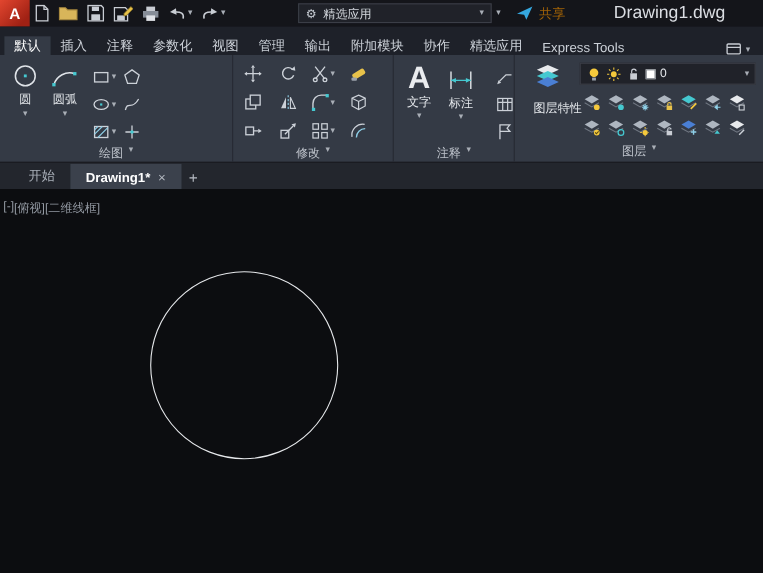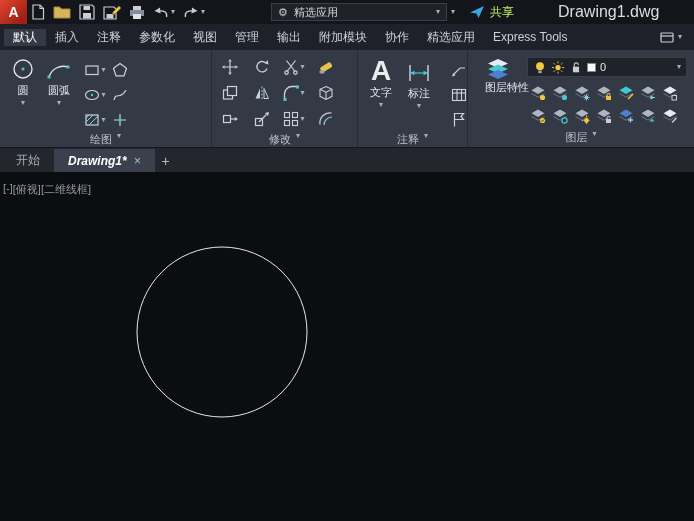--- a/index.html
+++ b/index.html
@@ -9,25 +9,25 @@
 
   
   .titlebar { height:24px; background:#14151a; display:flex; align-items:center; }
   .logo { width:27px; height:24px; background:linear-gradient(135deg,#e2462f 0%,#a02114 80%); display:flex; align-items:center; justify-content:center; font-weight:bold; color:#fff; font-size:14px; cursor:pointer; flex:none; }
   .tbbtn { background:none; border:none; height:24px; padding:0 4px; display:flex; align-items:center; gap:2px; cursor:pointer; flex:none; }
   .caret { font-size:8px; color:#a9aeb6; line-height:1; }
   .workspace { margin-left:62px; height:18px; background:#202229; border:1px solid #3b3e47; display:flex; align-items:center; gap:6px; padding:0 6px; width:176px; cursor:pointer; flex:none; }
   .gear { font-size:11px; color:#c3c8cf; }
   .ws-label { font-size:11px; color:#d6dae0; flex:1; white-space:nowrap; }
   .share { display:flex; align-items:center; gap:5px; margin-left:10px; cursor:pointer; flex:none; }
-  .share-label { font-size:12px; color:#bef264; }
+  .share-label { font-size:12px; color:#a16207; }
   .filename { margin-left:44px; font-size:16px; color:#dadde2; white-space:nowrap; }
 
   
-  .ribbon-tabs { height:26px; background:#1e2129; display:flex; align-items:center; padding-left:4px; }
+  .ribbon-tabs { height:26px; background:#1e2129; display:flex; align-items:flex-end; padding-left:4px; }
   .rtab { padding:0 9px; display:flex; align-items:center; font-size:12px; color:#ccd1d8; cursor:pointer; white-space:nowrap; }
   .rtab.active { background:#343a45; color:#ffffff; }
   .ribbon-options { margin-left:auto; display:flex; align-items:center; gap:4px; padding:0 12px; cursor:pointer; }
 
   
   .ribbon { height:98px; background:#343a45; display:flex; border-bottom:1px solid #15161a; }
   .panel { position:relative; border-right:1px solid #262a32; display:flex; flex-direction:column; flex:none; }
   .pc { flex:1; display:flex; padding:3px 3px 0 5px; }
   .plabel { height:17px; display:flex; align-items:flex-start; justify-content:center; gap:5px; font-size:11px; color:#bec3cb; cursor:pointer; }
   .tool-big { display:flex; flex-direction:column; align-items:center; gap:1px; padding-top:5px; cursor:pointer; flex:none; }
@@ -35,32 +35,32 @@
   .ticon { width:26px; height:24px; }
   .bigA { font-size:28px; font-weight:bold; color:#eaecef; line-height:26px; }
   .vsep { width:1px; background:#262a32; margin:4px 3px; }
   .mini { display:flex; align-items:center; justify-content:center; gap:1px; cursor:pointer; }
   .micon { width:16px; height:16px; flex:none; }
 
   .draw-minis { display:grid; grid-template-columns:28px 22px; grid-auto-rows:25px; align-items:center; margin-left:4px; margin-top:4px; }
   .mgrid { display:grid; grid-template-columns:repeat(4,32px); grid-auto-rows:26px; align-items:center; justify-items:center; padding:4px 2px 0 2px; }
   .ann-minis { display:grid; grid-template-columns:24px; grid-auto-rows:25px; align-items:center; margin-left:2px; margin-top:4px; }
 
-  .lp .tl { width:26px; text-align:center; word-break:break-all; line-height:1.15; }
+  .lp .tl { width:26px; text-align:center; word-break:break-all; line-height:1.15;margin-top:12px; }
   .layers-right { display:flex; flex-direction:column; gap:4px; padding-top:4px; margin-left:4px; }
   .layer-combo { height:20px; background:#202229; border:1px solid #3b3e47; display:flex; align-items:center; gap:4px; padding:0 5px; width:160px; cursor:pointer; }
   .cicon { width:14px; height:15px; flex:none; }
   .swatch { width:9px; height:9px; background:#ffffff; border:1px solid #83878e; flex:none; }
   .lname { font-size:11px; color:#e5e8ec; flex:1; }
   .ltools { display:grid; grid-template-columns:repeat(7,22px); grid-auto-rows:23px; align-items:center; justify-items:center; }
 
   
-  .filetabs { height:24px; background:#23262d; display:flex; align-items:flex-end; padding-left:2px; }
+  .filetabs { height:24px; background:#23262d; display:flex; align-items:flex-end; padding-left:12px; }
   .ftab { height:23px; display:flex; align-items:center; gap:7px; padding:0 14px; font-size:12px; color:#a9afb8; cursor:pointer; }
-  .ftab.active { background:#3b414c; color:#ffffff; font-weight:bold;font-style:italic; }
+  .ftab.active { background:#3b414c; color:#ffffff; font-weight:bold; }
   .ftab .close { font-size:12px; color:#b6bbc3; font-weight:normal; }
   .newtab { width:22px; height:23px; background:none; border:none; color:#b6bbc3; font-size:14px; cursor:pointer; }
 
   
   .canvas { position:absolute; left:0; top:172px; width:694px; height:349px; background:#0c0d10; }
   .vp { position:absolute; left:3px; top:10px; font-size:11px; color:#9399a2; display:flex; }
   .vp span { cursor:pointer; }
   .draw-svg { position:absolute; left:0; top:0; }
 </style>
 </head>

